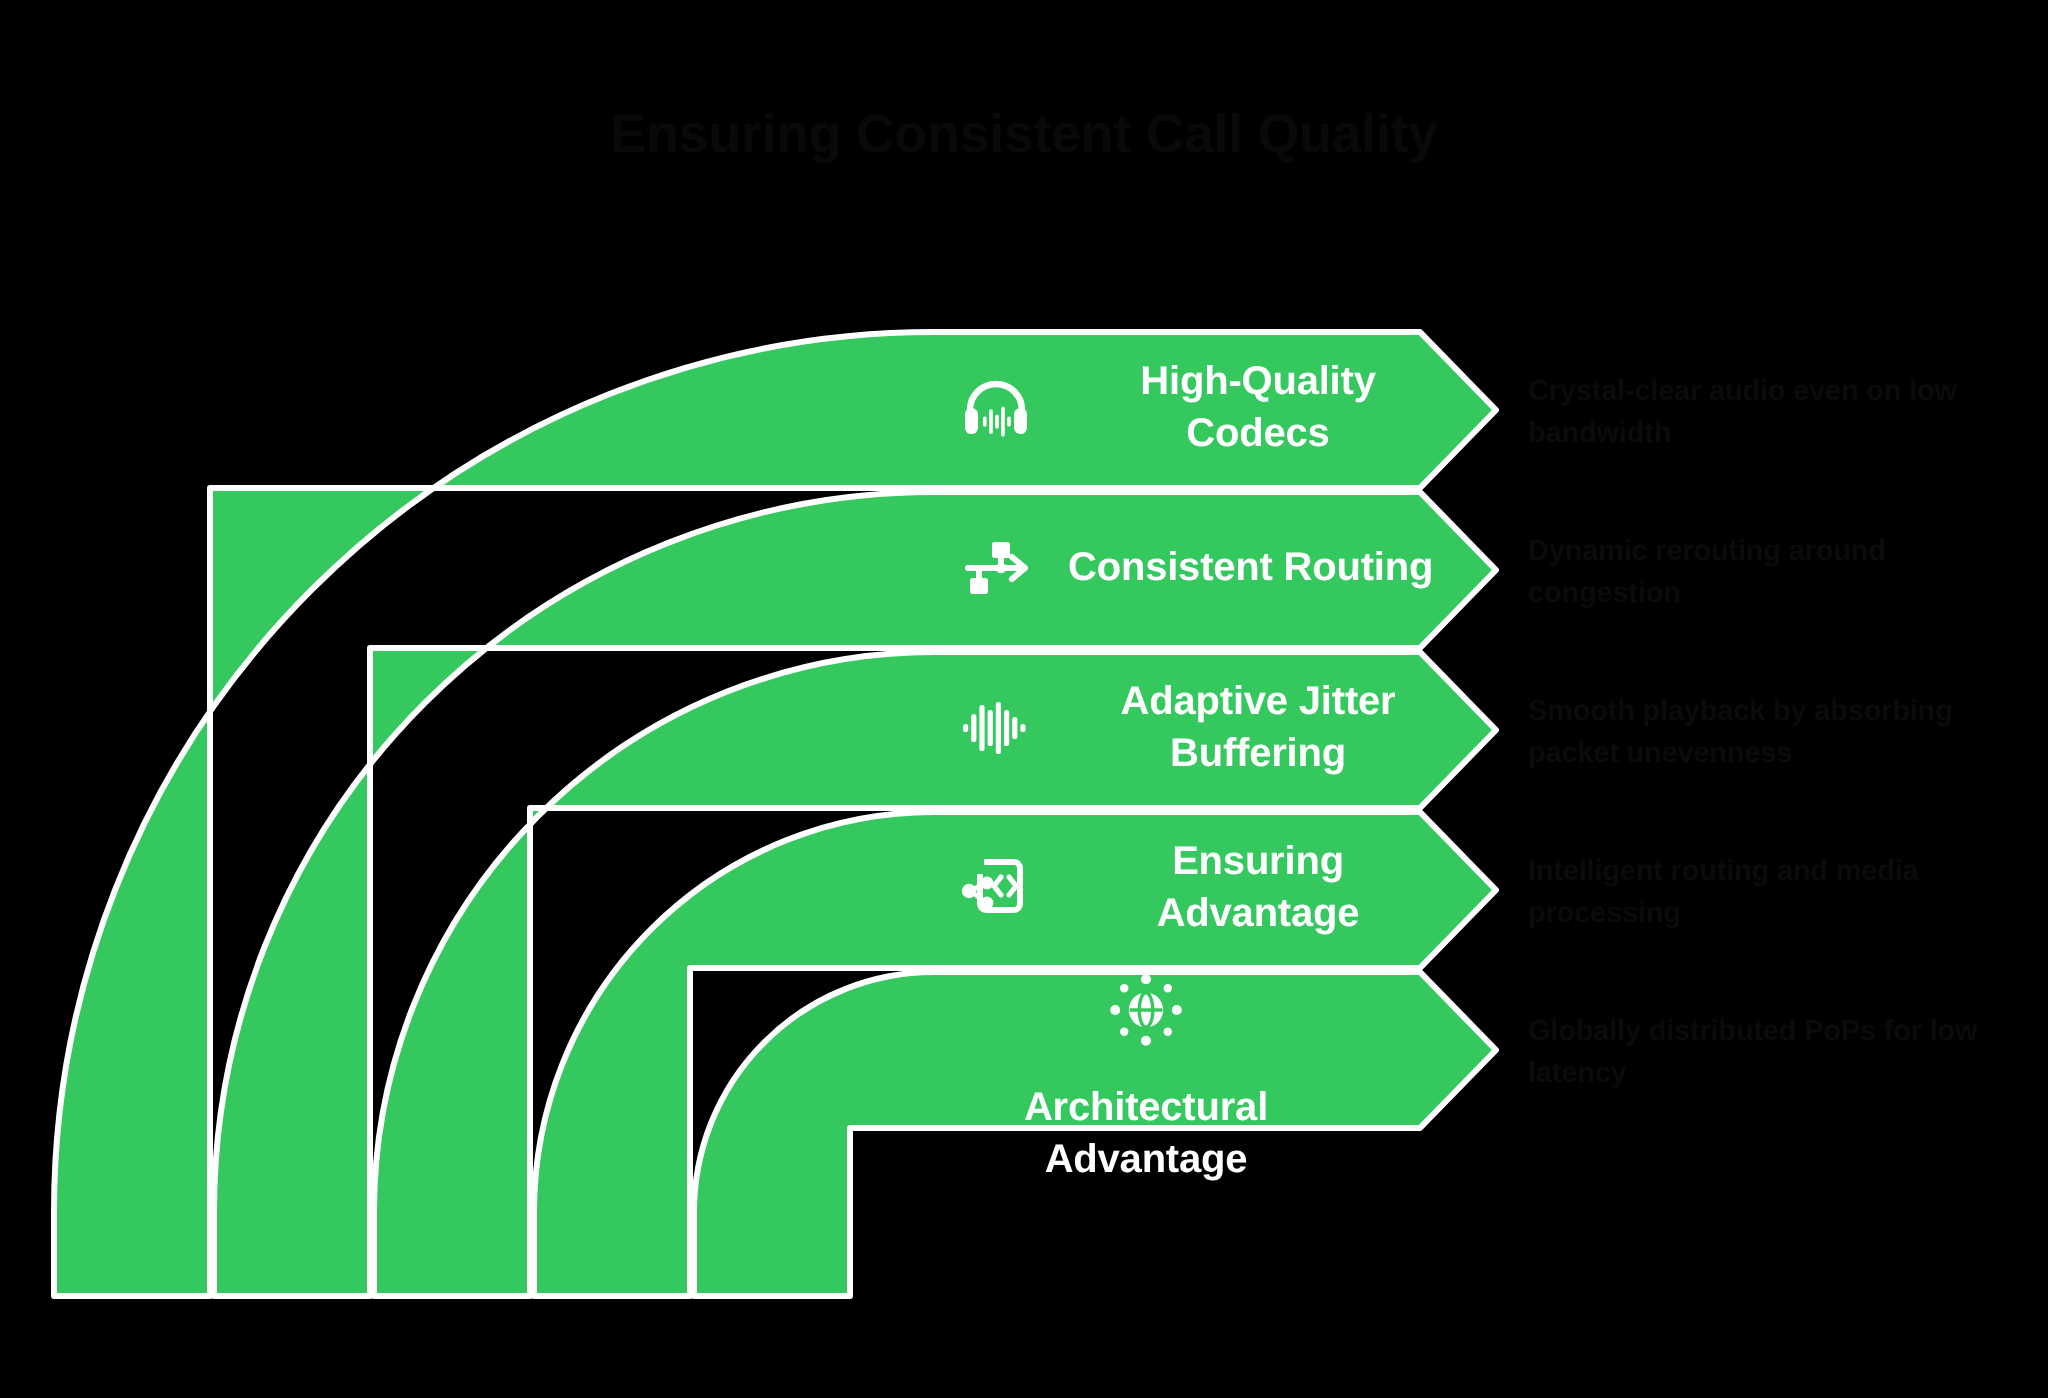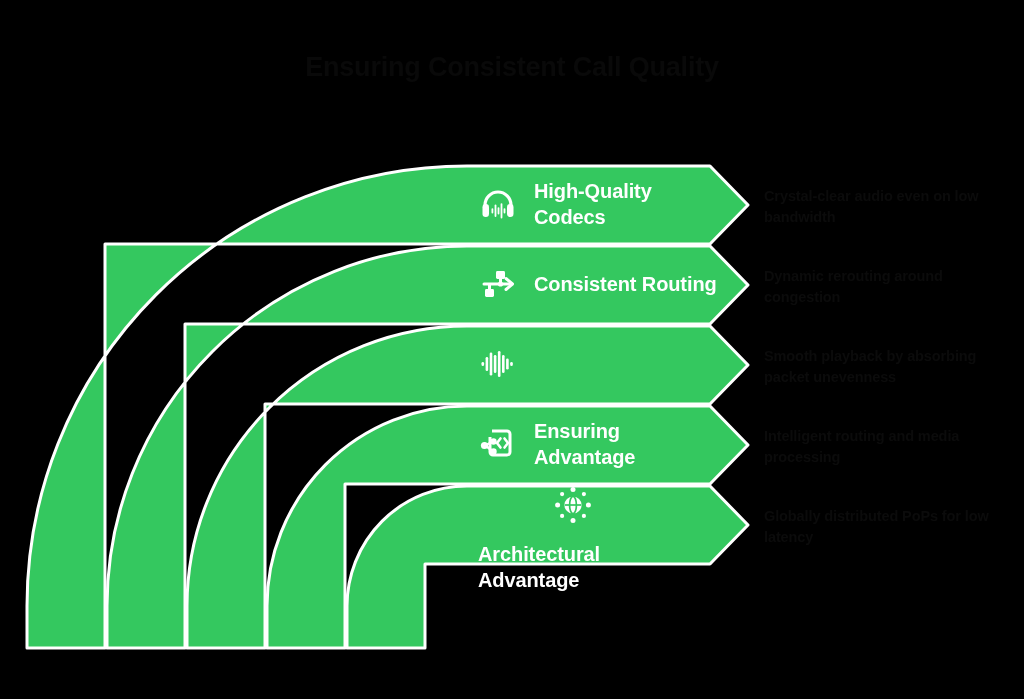--- a/index.html
+++ b/index.html
@@ -50,20 +50,21 @@
     display: flex; align-items: center; justify-content: center;
   }
   .band-icon svg { display: block; }
   .band-title {
     color: #ffffff;
     font-size: 20px;
     font-weight: 700;
     line-height: 26px;
     letter-spacing: -0.1px;
     max-width: 190px;
+    text-align: center;
   }
 
   
   .desc {
     position: absolute;
     left: 764px;
     width: 252px;
     color: #0b0b0b;
     font-size: 14.5px;
     font-weight: 600;
@@ -138,20 +139,21 @@
           <rect x="6.6" y="12" width="2.6" height="14" rx="1.3"></rect>
           <rect x="10.7" y="7.5" width="2.6" height="23" rx="1.3"></rect>
           <rect x="14.8" y="10" width="2.6" height="18" rx="1.3"></rect>
           <rect x="18.9" y="6" width="2.6" height="26" rx="1.3"></rect>
           <rect x="23.0" y="10" width="2.6" height="18" rx="1.3"></rect>
           <rect x="27.1" y="13.5" width="2.6" height="11" rx="1.3"></rect>
           <rect x="31.2" y="17" width="2.6" height="4" rx="1.3"></rect>
         </g>
       </svg>
     </span>
+    <span class="band-title">Adaptive Jitter Buffering</span>
   </div>
   <div class="desc" style="top:346px;">Smooth playback by absorbing packet unevenness</div>
 
   <div class="band-label" style="left:478px; top:405px;">
     <span class="band-icon">
       <svg width="38" height="38" viewBox="0 0 38 38" fill="none">
         <path d="M13 6 h15 a3 3 0 0 1 3 3 v18 a3 3 0 0 1 -3 3 h-14 a3 3 0 0 1 -3 -3 v-15" stroke="#fff" stroke-width="3" fill="none" stroke-linejoin="round"></path>
         <path d="M21.5 13.5 L18 18 L21.5 22.5 M25.5 13.5 L29 18 L25.5 22.5" stroke="#fff" stroke-width="2.6" fill="none" stroke-linecap="round" stroke-linejoin="round"></path>
         <circle cx="5.5" cy="20.5" r="3.6" fill="#fff"></circle>
         <circle cx="14.5" cy="16.5" r="3.2" fill="#fff"></circle>

